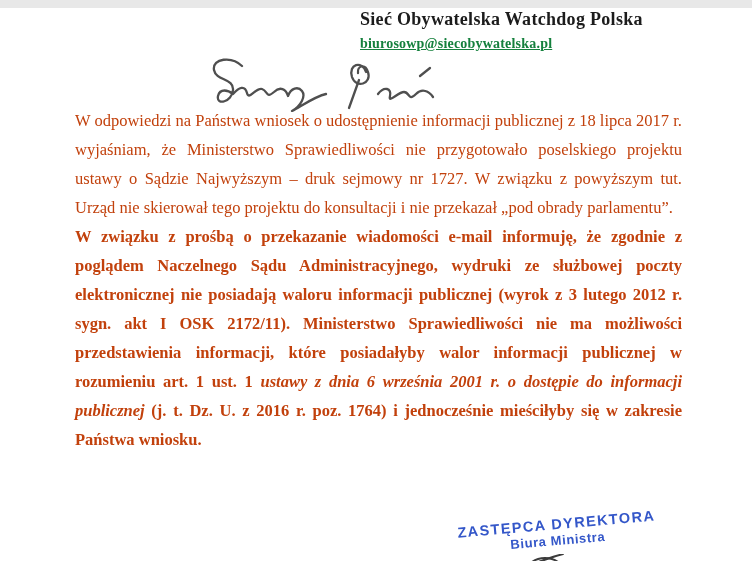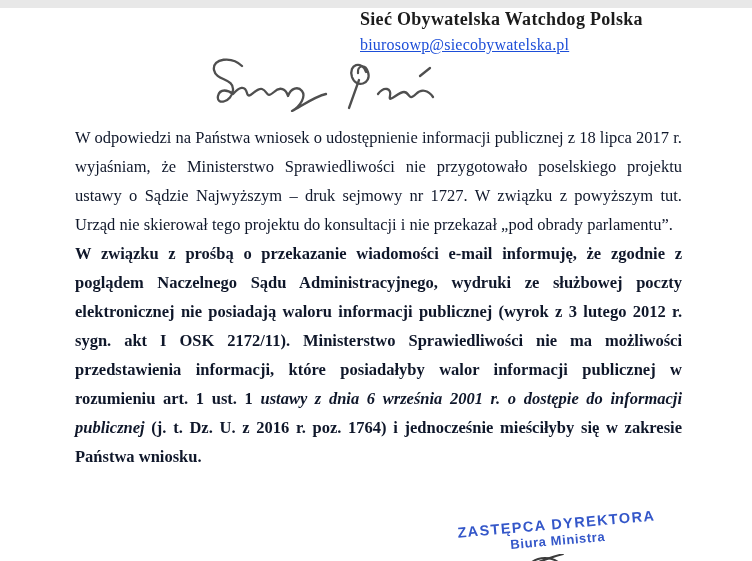--- a/index.html
+++ b/index.html
@@ -23,47 +23,47 @@
   .org-name {
     font-size: 18px;
     font-weight: bold;
     color: #1c1c1c;
     letter-spacing: 0.3px;
     white-space: nowrap;
   }
   .email-link {
     display: inline-block;
     margin-top: 6px;
-    font-size: 16px;
-    font-weight: normal;
-    color: #1d4ed8;
+    font-size: 14px;
+    font-weight: bold;
+    color: #15803d;
     text-decoration: underline;
     letter-spacing: 0.2px;
     white-space: nowrap;
   }
 
   
   .handwriting {
     position: absolute;
     left: 200px;
     top: 46px;
     width: 260px;
     height: 58px;
   }
 
   
   .letter-body {
     position: absolute;
     left: 75px;
-    top: 115px;
+    top: 98px;
     width: 607px;
     text-align: justify;
     font-size: 16.5px;
     line-height: 29px;
-    color: #0f172a;
+    color: #c2410c;
   }
   .letter-body p { margin: 0; }
   .para-2 { margin-top: 35px; font-weight: bold; }
   .italic-cite { font-style: italic; }
 
   
   .stamp {
     position: absolute;
     left: 450px;
     top: 508px;

